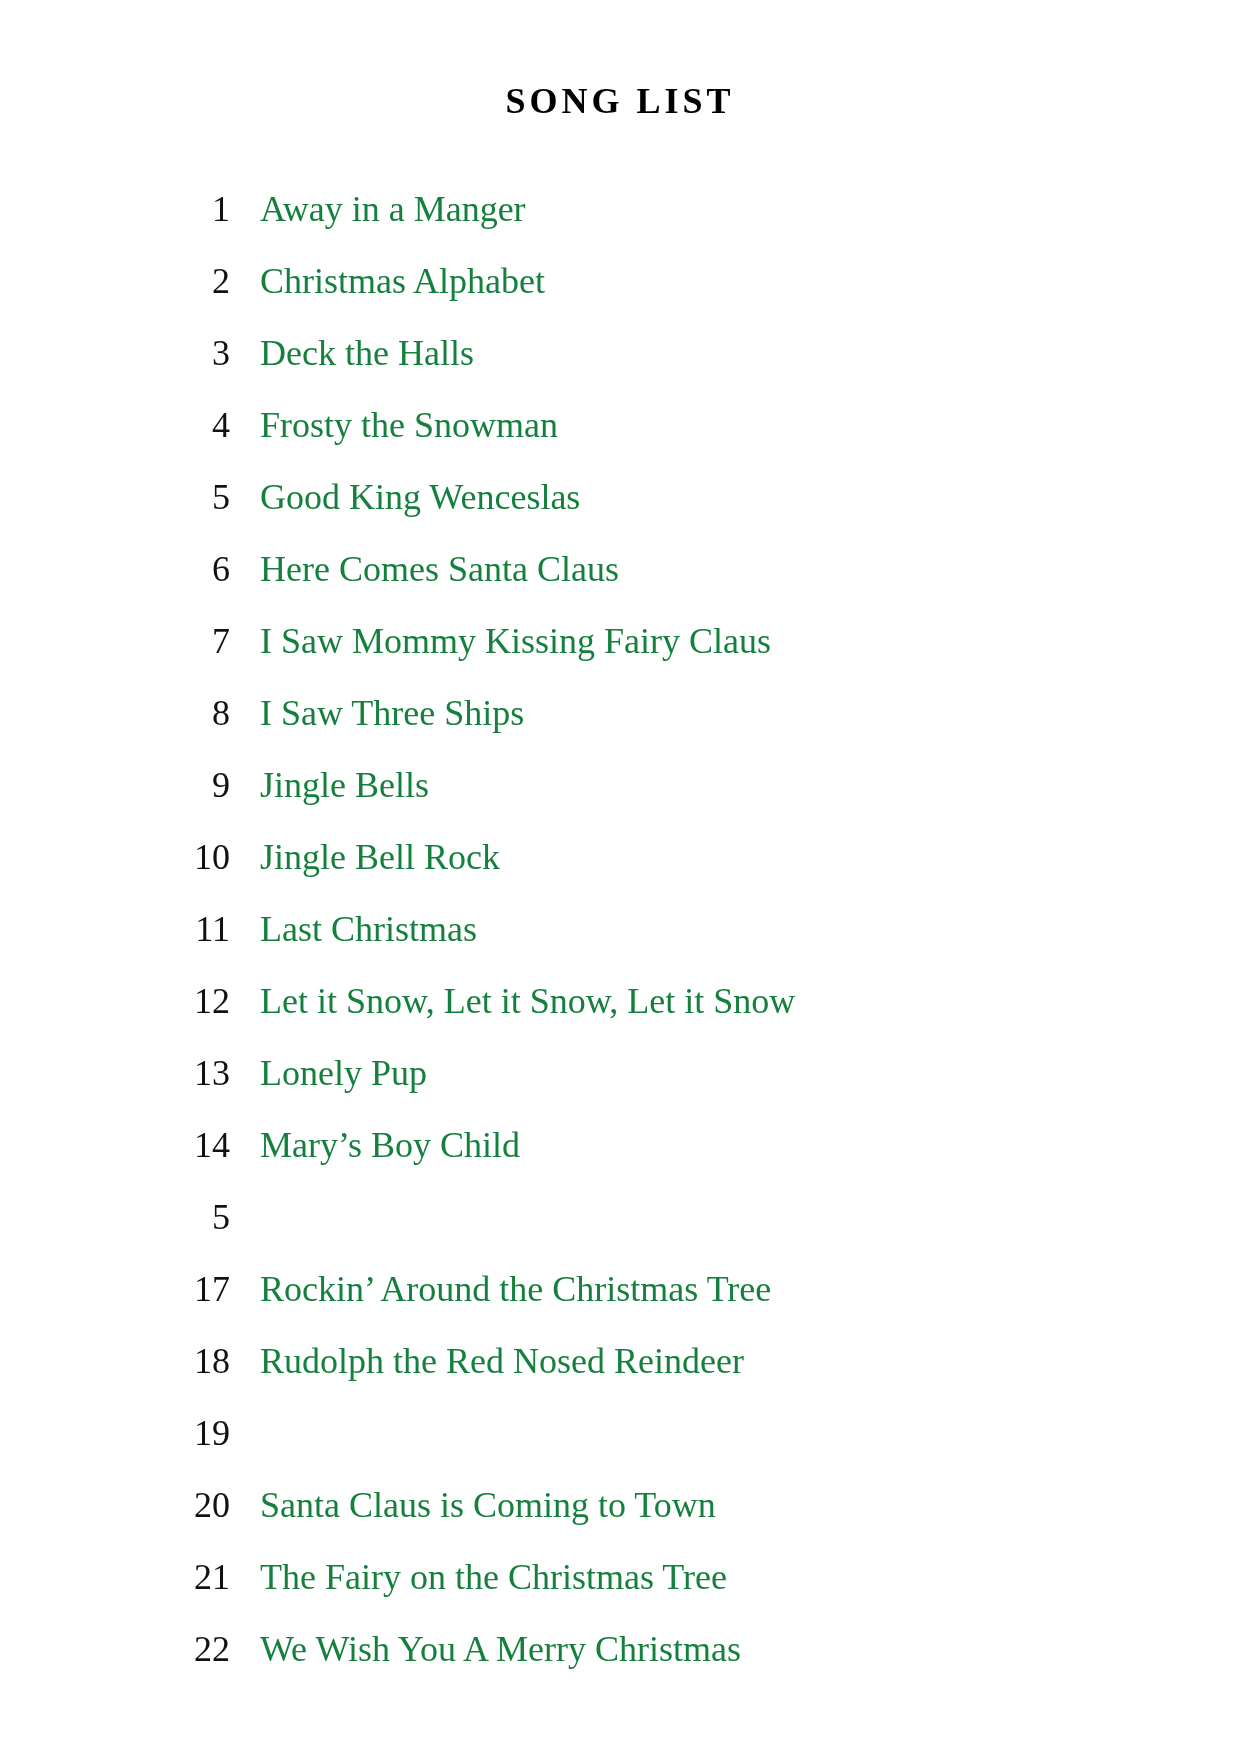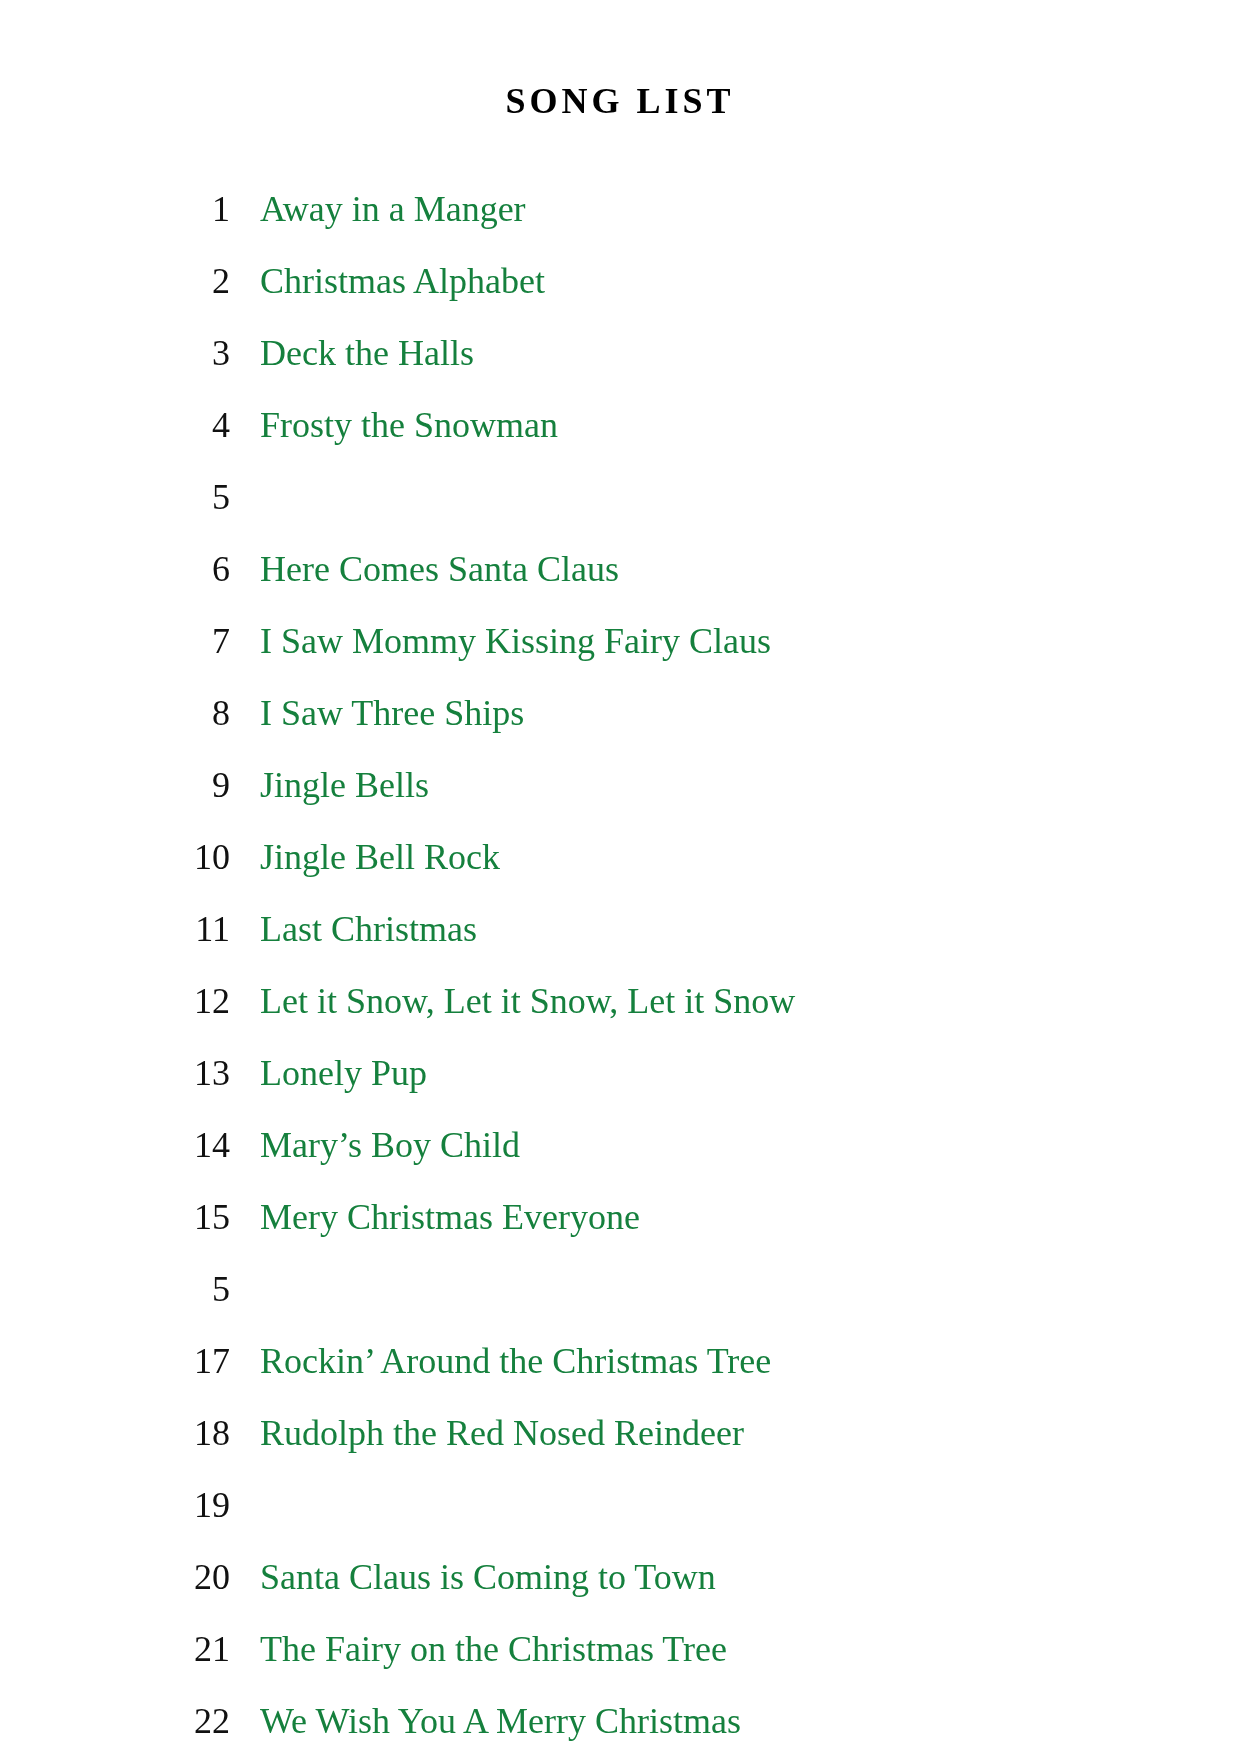--- a/index.html
+++ b/index.html
@@ -72,20 +72,21 @@
     <li class="song-item">
       <span class="song-number">3</span>
       <span class="song-title">Deck the Halls</span>
     </li>
     <li class="song-item">
       <span class="song-number">4</span>
       <span class="song-title">Frosty the Snowman</span>
     </li>
     <li class="song-item">
       <span class="song-number">5</span>
+      <span class="song-title">Good King Wenceslas</span>
     </li>
     <li class="song-item">
       <span class="song-number">6</span>
       <span class="song-title">Here Comes Santa Claus</span>
     </li>
     <li class="song-item">
       <span class="song-number">7</span>
       <span class="song-title">I Saw Mommy Kissing Fairy Claus</span>
     </li>
     <li class="song-item">
@@ -110,24 +111,20 @@
     </li>
     <li class="song-item">
       <span class="song-number">13</span>
       <span class="song-title">Lonely Pup</span>
     </li>
     <li class="song-item">
       <span class="song-number">14</span>
       <span class="song-title">Mary’s Boy Child</span>
     </li>
     <li class="song-item">
-      <span class="song-number">15</span>
-      <span class="song-title">Mery Christmas Everyone</span>
-    </li>
-    <li class="song-item">
       <span class="song-number">5</span>
     </li>
     <li class="song-item">
       <span class="song-number">17</span>
       <span class="song-title">Rockin’ Around the Christmas Tree</span>
     </li>
     <li class="song-item">
       <span class="song-number">18</span>
       <span class="song-title">Rudolph the Red Nosed Reindeer</span>
     </li>

